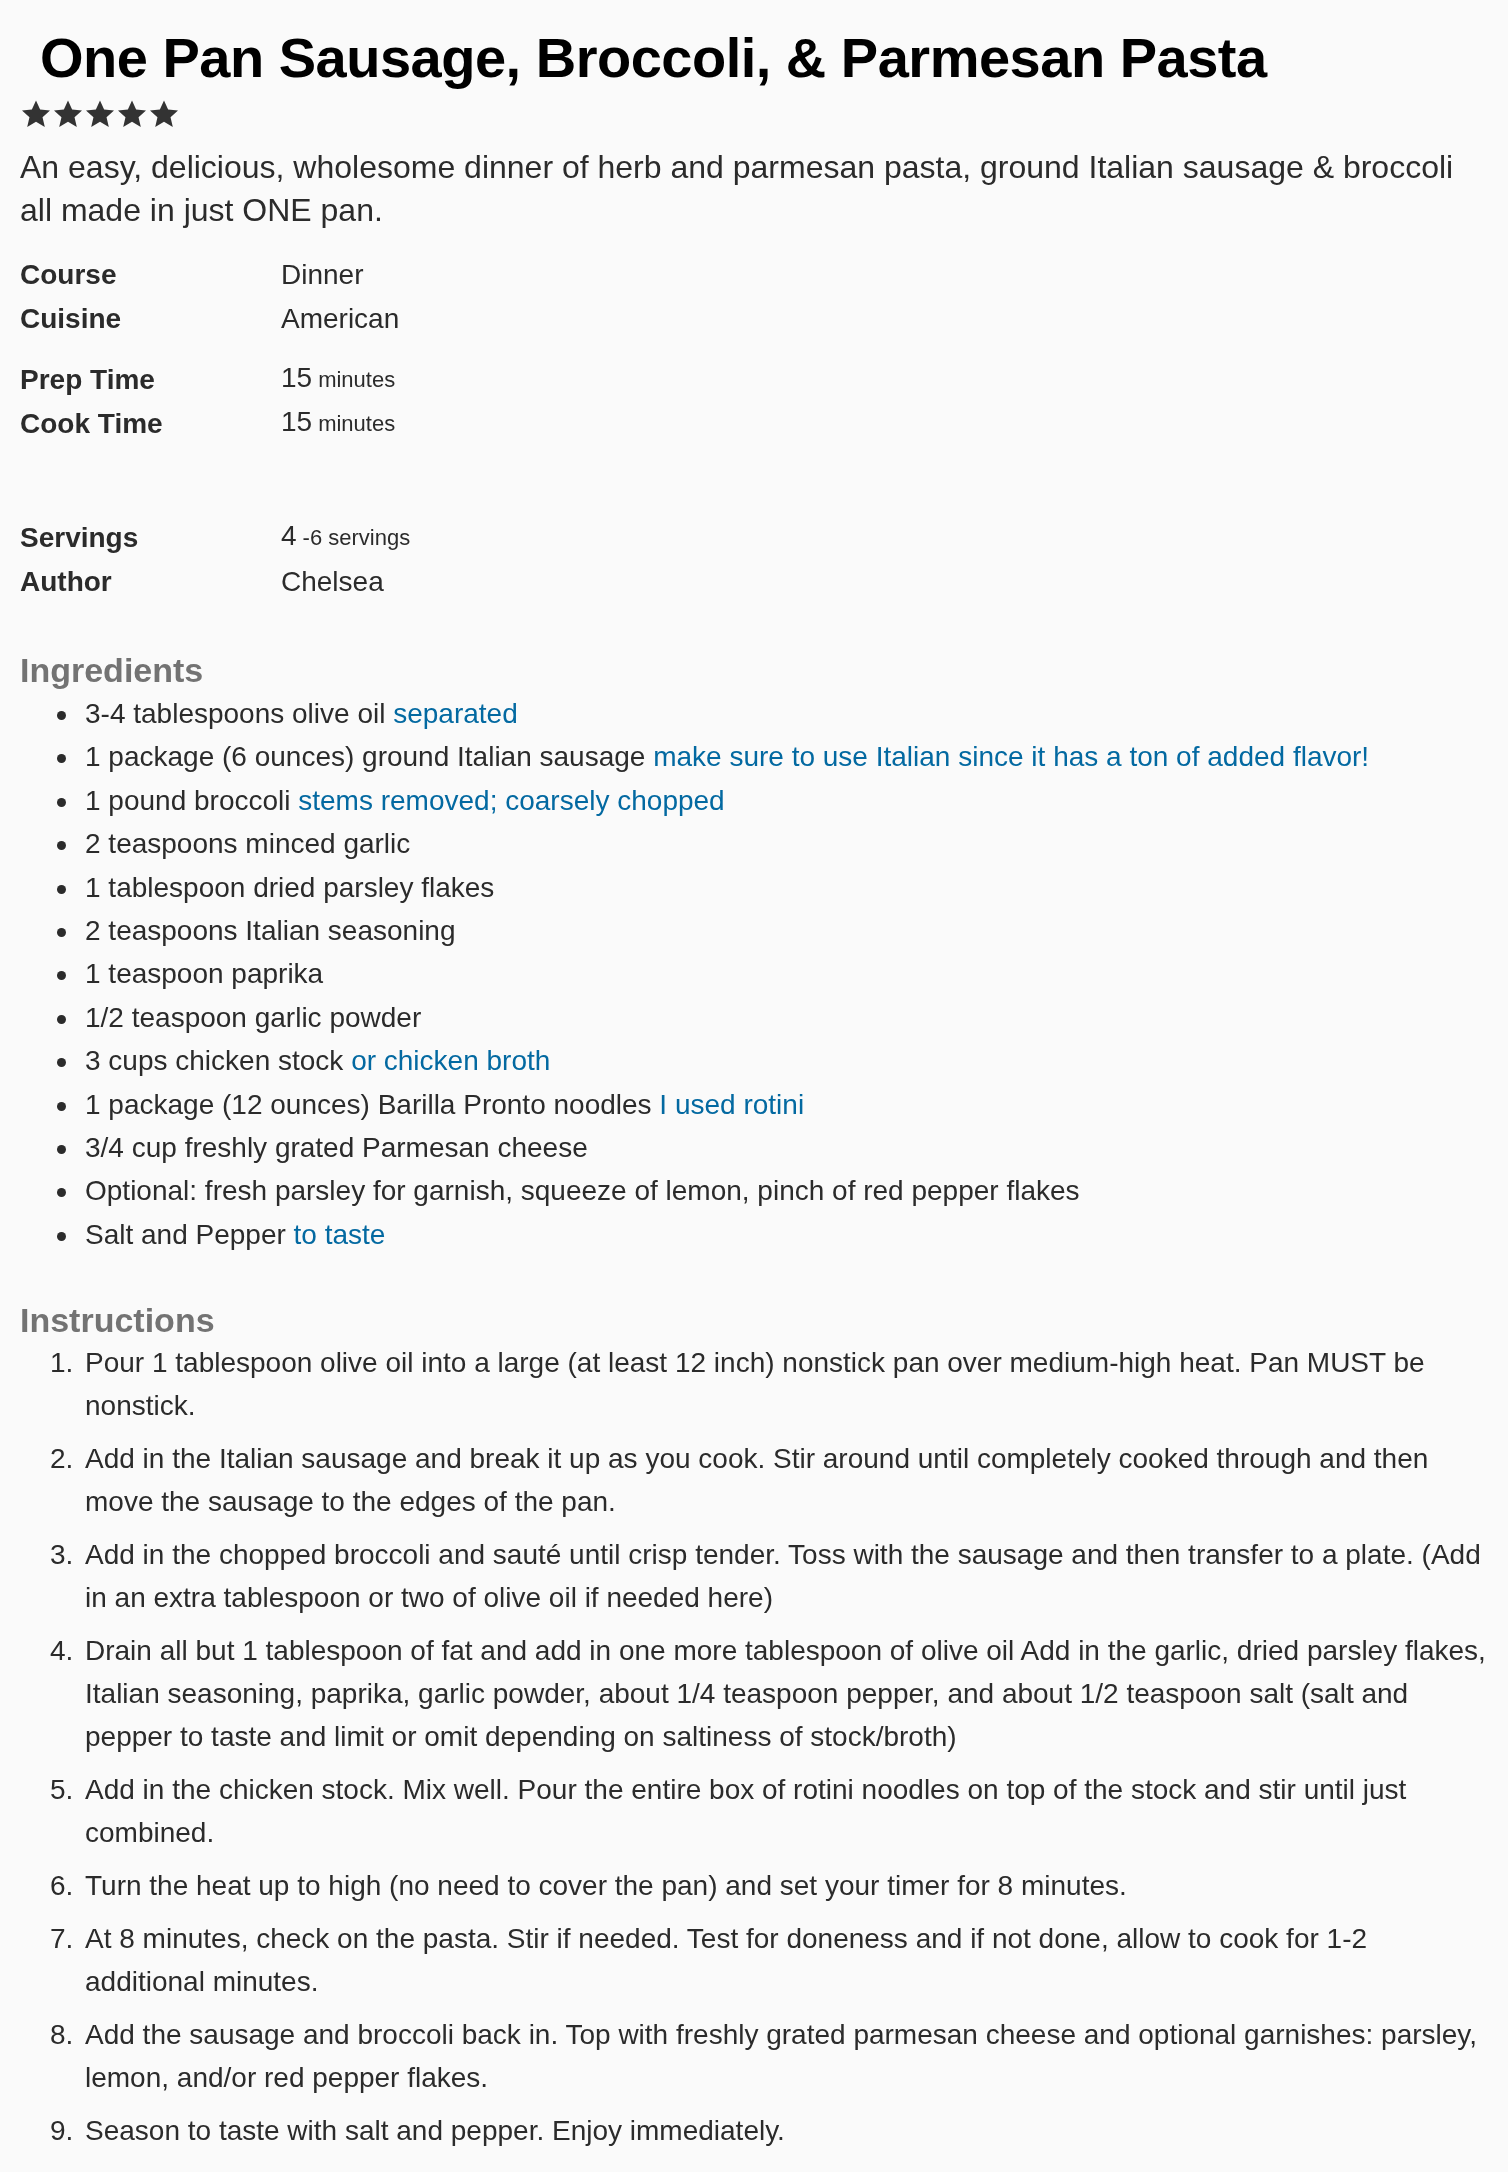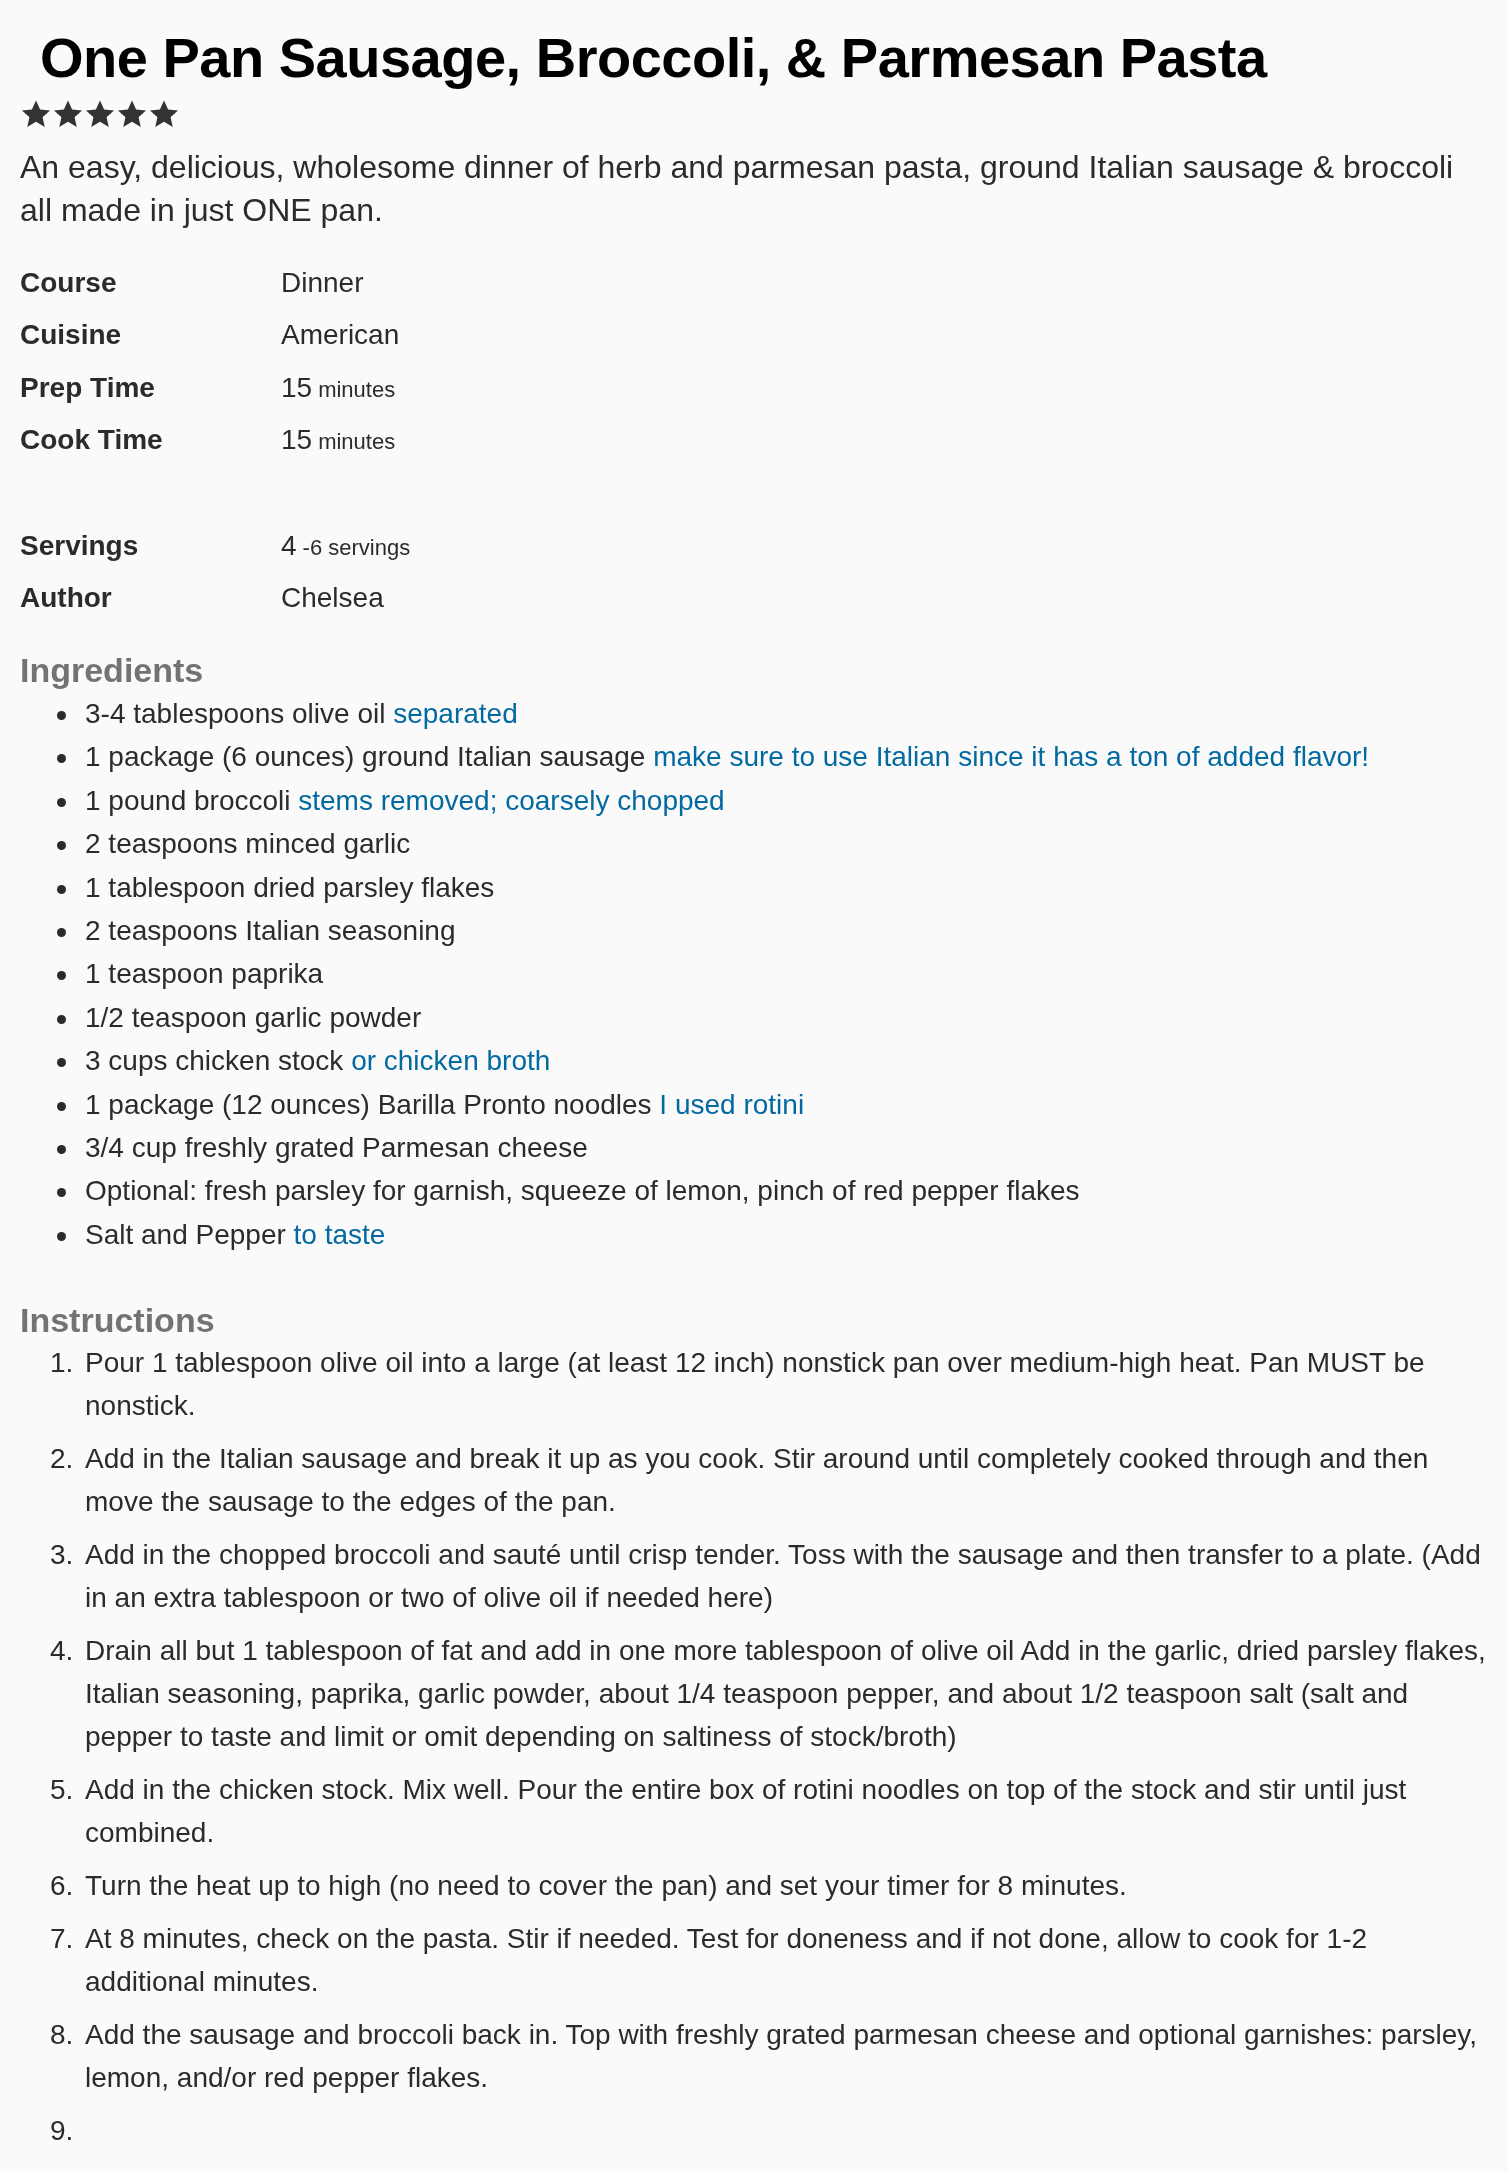--- a/index.html
+++ b/index.html
@@ -58,22 +58,21 @@
   }
   .meta {
     position: absolute;
     left: 0;
     font-size: 28px;
     line-height: 44px;
   }
   .meta-row {
     display: flex;
     height: 44px;
-    align-items: flex-start;
-    margin-top: 8px;
+    align-items: flex-end;
   }
   .meta-label {
     width: 261px;
     font-weight: bold;
     color: #2b2b2b;
   }
   .meta-value { color: #2b2b2b; }
   .meta-unit { font-size: 22px; margin-left: 6px; }
   .meta-group1 { top: 253px; }
   .meta-group2 { top: 358px; }
@@ -228,15 +227,15 @@
   <h2 class="section-heading ins-heading">Instructions</h2>
   <ol class="instructions" id="instructions">
       <li class="step"><span class="step-num">1.</span><span>Pour 1 tablespoon olive oil into a large (at least 12 inch) nonstick pan over medium-high heat. Pan MUST be nonstick.</span></li>
       <li class="step"><span class="step-num">2.</span><span>Add in the Italian sausage and break it up as you cook. Stir around until completely cooked through and then move the sausage to the edges of the pan.</span></li>
       <li class="step"><span class="step-num">3.</span><span>Add in the chopped broccoli and sauté until crisp tender. Toss with the sausage and then transfer to a plate. (Add in an extra tablespoon or two of olive oil if needed here)</span></li>
       <li class="step"><span class="step-num">4.</span><span>Drain all but 1 tablespoon of fat and add in one more tablespoon of olive oil Add in the garlic, dried parsley flakes, Italian seasoning, paprika, garlic powder, about 1/4 teaspoon pepper, and about 1/2 teaspoon salt (salt and pepper to taste and limit or omit depending on saltiness of stock/broth)</span></li>
       <li class="step"><span class="step-num">5.</span><span>Add in the chicken stock. Mix well. Pour the entire box of rotini noodles on top of the stock and stir until just combined.</span></li>
       <li class="step"><span class="step-num">6.</span><span>Turn the heat up to high (no need to cover the pan) and set your timer for 8 minutes.</span></li>
       <li class="step"><span class="step-num">7.</span><span>At 8 minutes, check on the pasta. Stir if needed. Test for doneness and if not done, allow to cook for 1-2 additional minutes.</span></li>
       <li class="step"><span class="step-num">8.</span><span>Add the sausage and broccoli back in. Top with freshly grated parmesan cheese and optional garnishes: parsley, lemon, and/or red pepper flakes.</span></li>
-      <li class="step"><span class="step-num">9.</span></li>
+      <li class="step"><span class="step-num">9.</span><span>Season to taste with salt and pepper. Enjoy immediately.</span></li>
     </ol>
 </div>
 
 </body></html>

